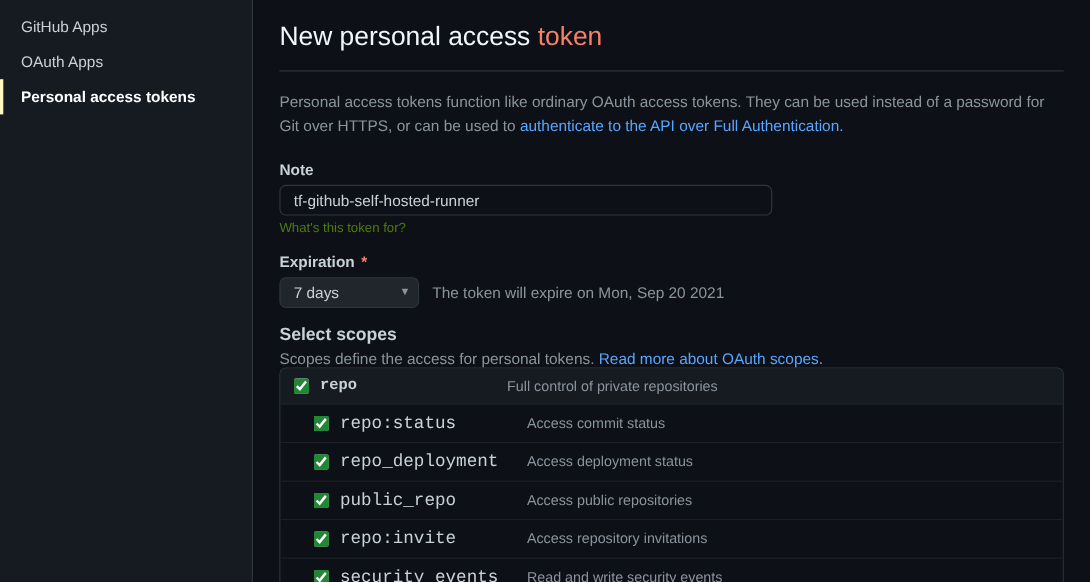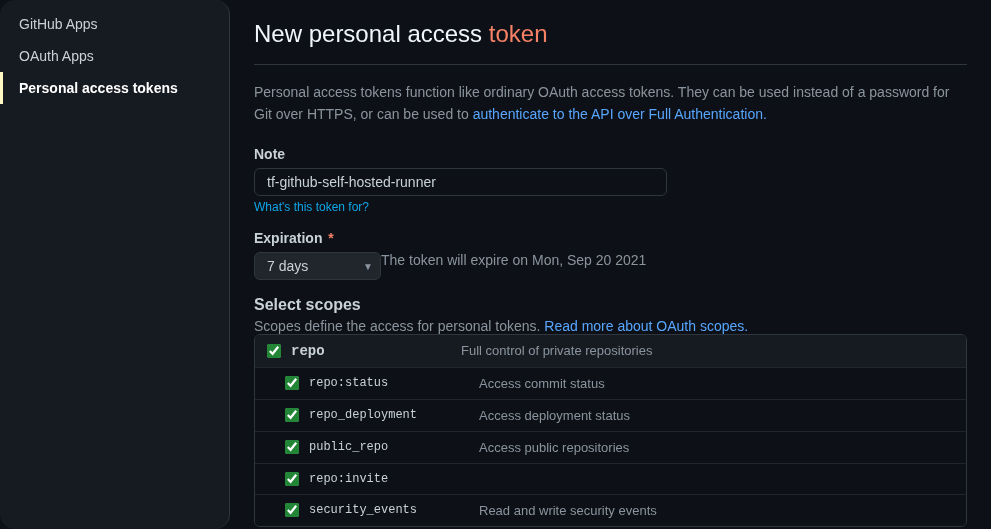--- a/index.html
+++ b/index.html
@@ -11,21 +11,20 @@
       display: flex;
       height: 529px;
       overflow: hidden;
     }
     .sidebar {
       width: 230px;
       background-color: #161b22;
       border-right: 1px solid #30363d;
       padding: 8px 0;
       flex-shrink: 0;
-      border-radius: 15px;
     }
     .sidebar-item {
       padding: 8px 16px;
       cursor: pointer;
       color: #c9d1d9;
       font-size: 14px;
       border-left: 3px solid transparent;
     }
     .sidebar-item.active {
       border-left: 3px solid #fef9c3;
@@ -67,36 +66,38 @@
       font-weight: 600;
       color: #c9d1d9;
       margin-bottom: 6px;
       font-size: 14px;
     }
     .form-label .required {
       color: #f78166;
       margin-left: 2px;
     }
     .form-input {
-      width: 413px;
+      width: 448px;
       padding: 5px 12px;
       background-color: #0d1117;
       border: 1px solid #30363d;
       border-radius: 6px;
       color: #c9d1d9;
       font-size: 14px;
       outline: none;
     }
     .form-hint {
       font-size: 12px;
-      color: #0ea5e9;
+      color: #4d7c0f;
       margin-top: 4px;
     }
     .expiration-row {
       display: flex;
+      align-items: center;
+      gap: 12px;
       margin-top: 6px;
     }
     .select-wrapper {
       position: relative;
       display: inline-block;
     }
     .form-select {
       padding: 5px 30px 5px 12px;
       background-color: #21262d;
       border: 1px solid #30363d;
@@ -161,21 +162,21 @@
     }
     .scope-checkbox {
       width: 14px;
       height: 14px;
       cursor: pointer;
       accent-color: #238636;
       flex-shrink: 0;
     }
     .scope-name {
       font-family: "SFMono-Regular", Consolas, "Liberation Mono", Menlo, monospace;
-      font-size: 12px;
+      font-size: 16px;
       color: #c9d1d9;
       min-width: 160px;
     }
     .scope-name.parent {
       font-weight: 700;
       font-size: 14px;
     }
     .scope-desc {
       color: #8b949e;
       font-size: 13px;
@@ -263,20 +264,21 @@
 
       <div class="scope-row child-row">
         <input type="checkbox" class="scope-checkbox" checked="" style="">
         <span class="scope-name">public_repo</span>
         <span class="scope-desc">Access public repositories</span>
       </div>
 
       <div class="scope-row child-row">
         <input type="checkbox" class="scope-checkbox" checked="" style="">
         <span class="scope-name">repo:invite</span>
+        <span class="scope-desc">Access repository invitations</span>
       </div>
 
       <div class="scope-row child-row">
         <input type="checkbox" class="scope-checkbox" checked="" style="">
         <span class="scope-name">security_events</span>
         <span class="scope-desc">Read and write security events</span>
       </div>
     </div>
   </div>
 

